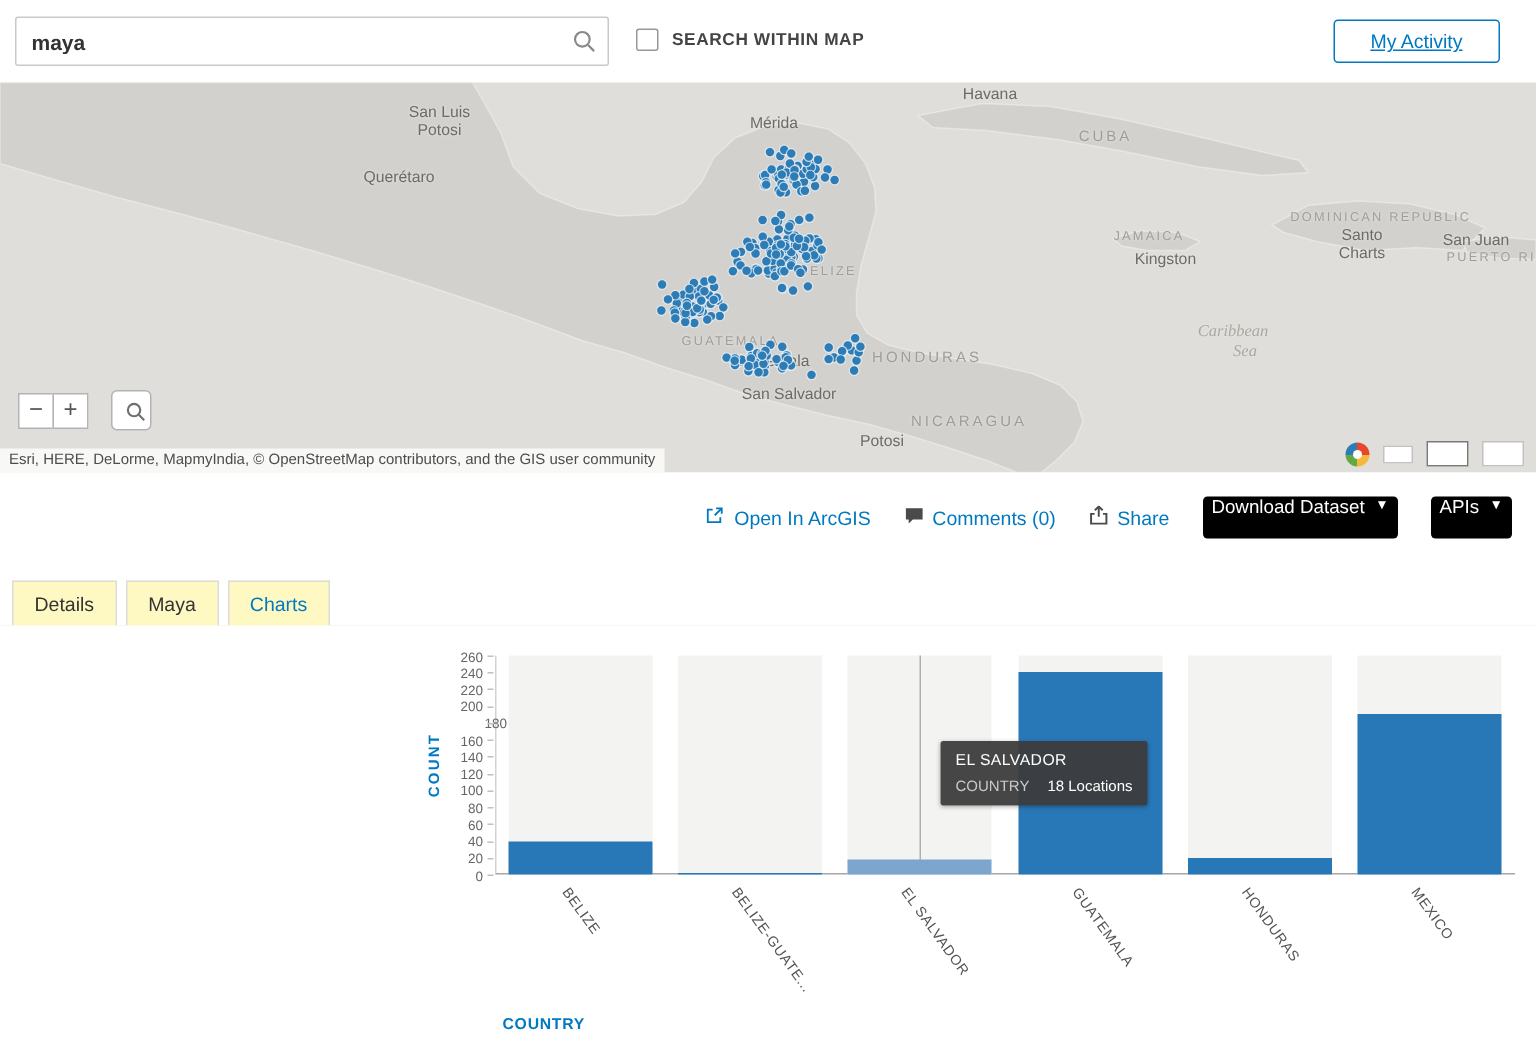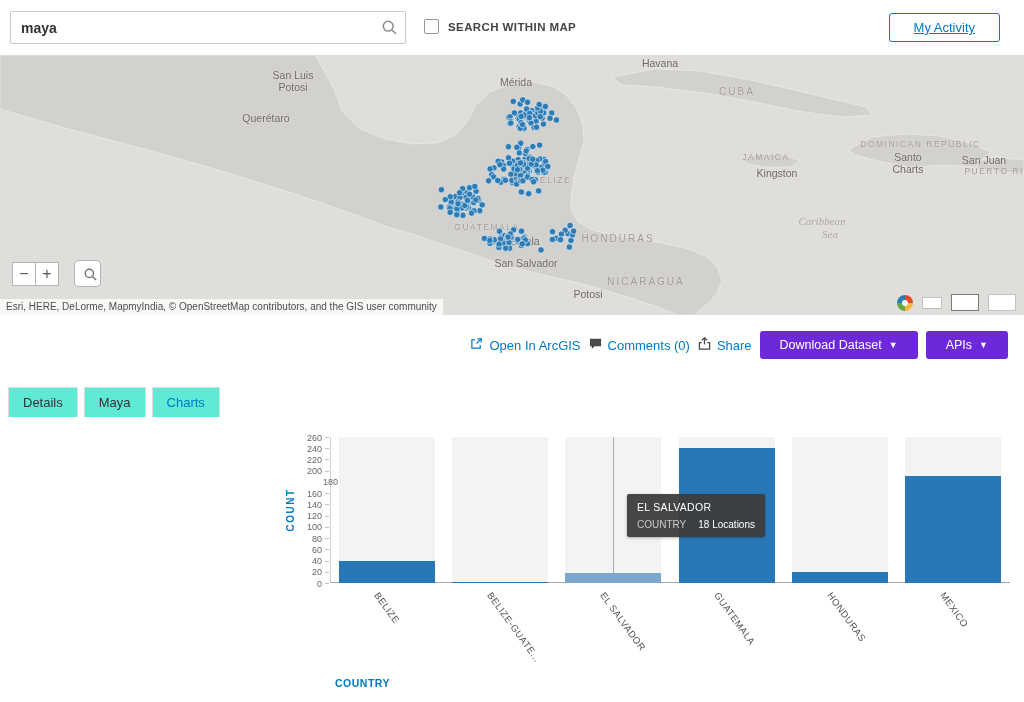--- a/index.html
+++ b/index.html
@@ -42,29 +42,29 @@
   .bm-circle span { width:6px; height:6px; border-radius:50%; background:#fff; }
   .bm-rect { background:#fff; cursor:pointer; }
   .bm-rect.sm { width:20px; height:12px; border:1px solid #c2c2c2; }
   .bm-rect.dark { width:28px; height:17px; border:1px solid #7a7a7a; }
   .bm-rect.lite { width:28px; height:17px; border:1px solid #c2c2c2; }
 
   
   .title-row { position:absolute; left:0; top:315px; width:1024px; height:60px; display:flex; align-items:center;
     padding:0 16px 0 8px; background:#fff; }
   .title-row h1 { font-size:21px; font-weight:600; color:#333; letter-spacing:.2px; }
-  .title-actions { margin-left:auto; display:flex; align-items:center; gap:8px; }
+  .title-actions { margin-left:auto; display:flex; align-items:center; gap:22px; }
   .tlink { display:flex; align-items:center; gap:6px; color:#0079c1; font-size:13px; text-decoration:none; cursor:pointer; }
-  .tbtn { background:#6d28d9; color:#fff; border:none; border-radius:3px; height:28px; padding:0 20px;
-    font-size:12.5px; cursor:pointer; display:flex; align-items:center; gap:7px; }
+  .tbtn { background:#000000; color:#fff; border:none; border-radius:3px; height:28px; padding:0 6px;
+    font-size:12.5px; cursor:pointer; display:flex; align-items:flex-start; gap:7px; }
   .tbtn .caret { font-size:9px; }
 
   
   .tabs { position:absolute; left:0; top:386px; width:1024px; height:32px; border-bottom:1px solid #dcdcdc; padding-left:8px; }
-  .tab { display:inline-block; padding:7px 14px 8px; border:1px solid #dcdcdc; background:#5eead4; color:#333;
+  .tab { display:inline-block; padding:7px 14px 8px; border:1px solid #dcdcdc; background:#fef9c3; color:#333;
     font-size:13px; margin-right:6px; cursor:pointer; position:relative; top:1px; }
   .tab.active { color:#0079c1; border-bottom:1px solid #fff; }
 
   
   .panel { position:absolute; left:10px; width:248px; background:#f6f6f5; border:1px solid #e3e3e1; }
   .panel-1 { top:437px; height:73px; }
   .panel-2 { top:528px; height:180px; }
   .panel-title { position:absolute; left:14px; font-size:10.5px; color:#8b8b8b; letter-spacing:1.3px; }
   .dropdown { position:absolute; left:12px; top:33px; width:222px; height:27px; background:#fff;
     border:1px solid #c8c8c8; border-radius:3px; cursor:pointer; display:flex; align-items:center; padding:0 10px; }

